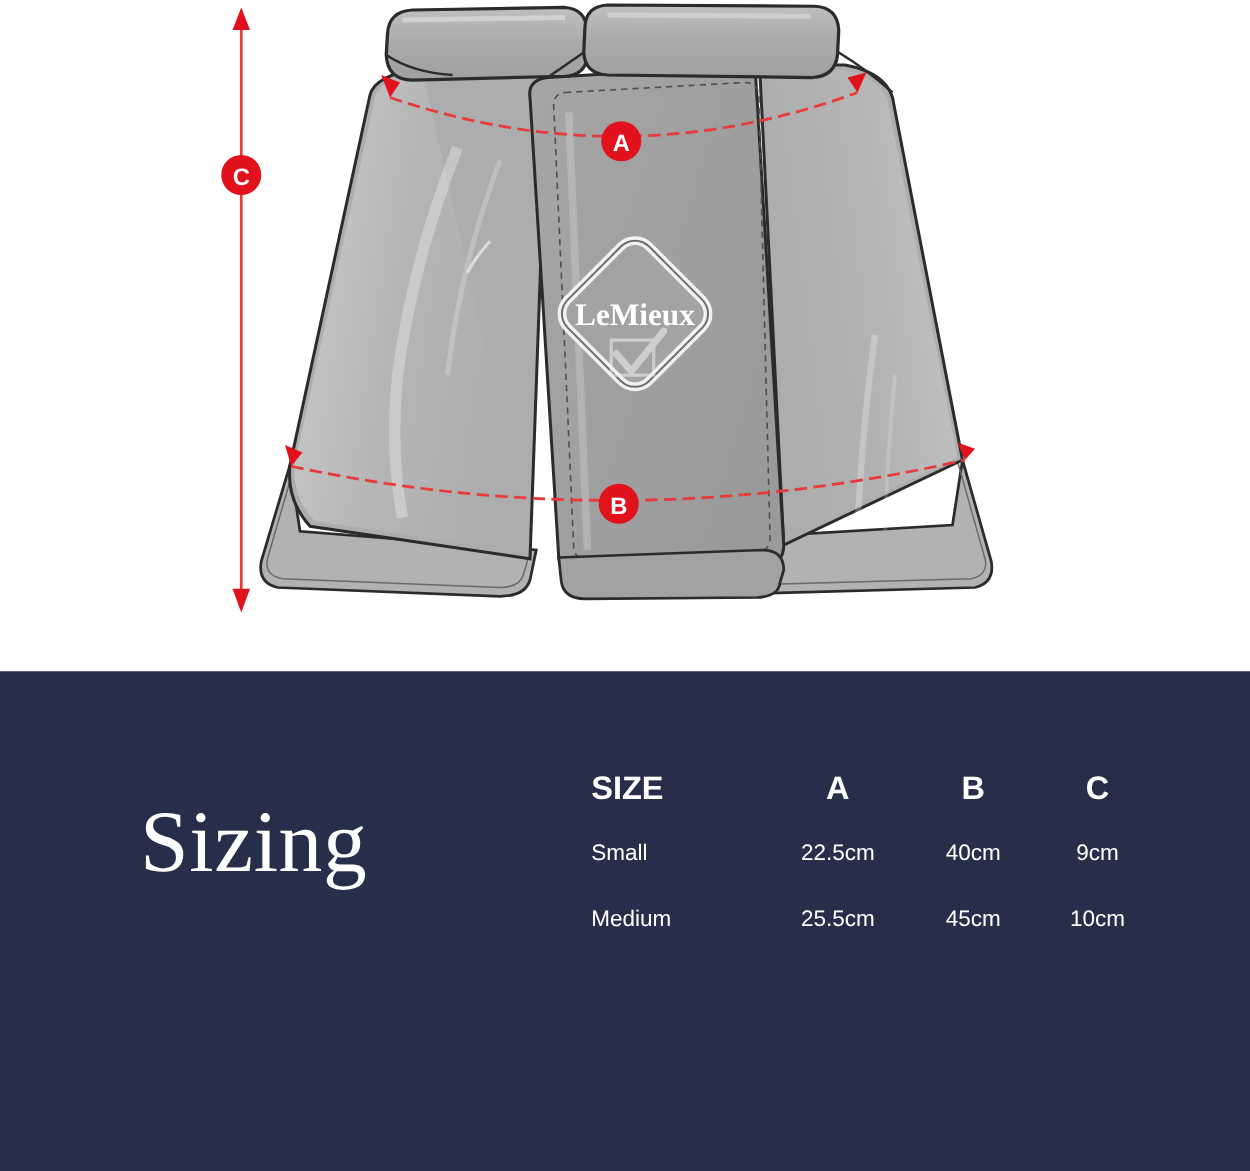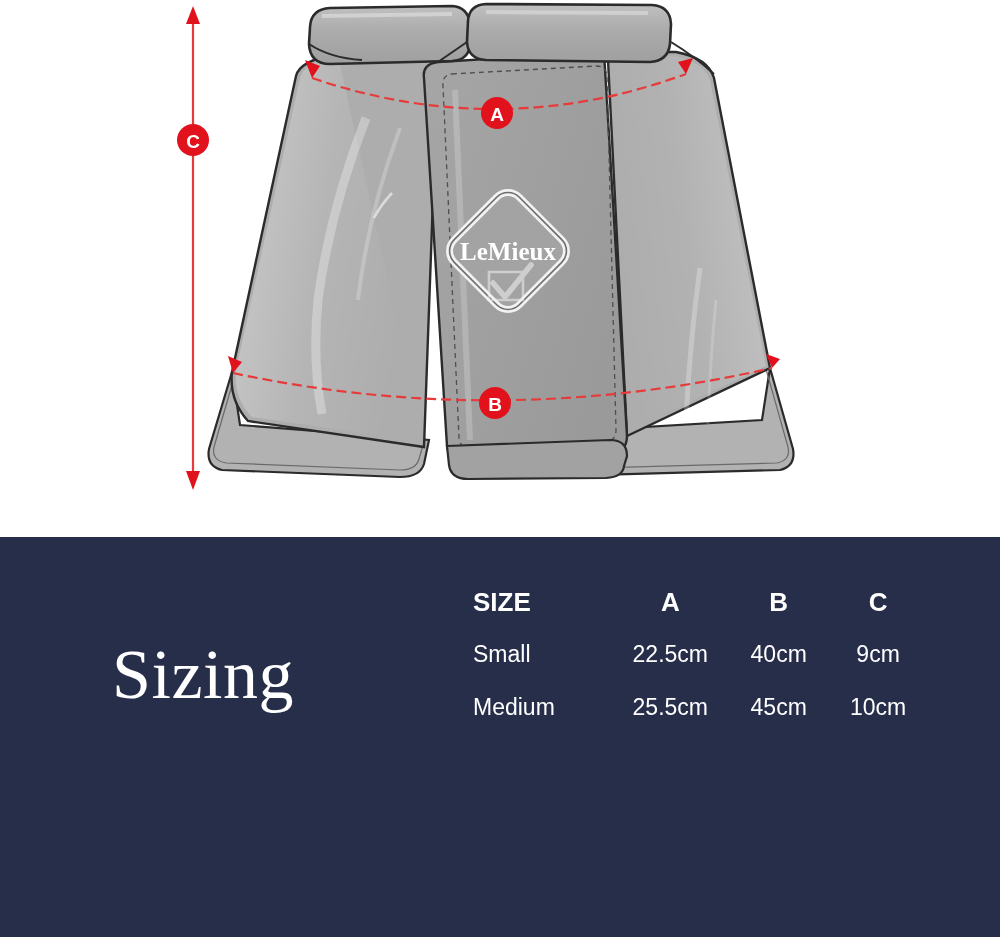--- a/index.html
+++ b/index.html
@@ -18,26 +18,26 @@
   #sizing-panel{position:absolute;left:0;top:537px;width:1000px;height:400px;
                 background:#262e4a;}
 
   #sizing-heading{position:absolute;left:112px;top:636px;width:340px;
                   font-family:"Liberation Serif", serif;
                   font-size:70px;line-height:78px;color:#ffffff;
                   font-weight:400;letter-spacing:0.5px;}
   #sizing-heading .hl{display:block;}
 
   
-  #size-table{position:absolute;left:462px;top:576px;width:462px;
+  #size-table{position:absolute;left:462px;top:604px;width:462px;
               border-collapse:collapse;}
   #size-table th,#size-table td{color:#ffffff;padding:0;
               font-family:"Liberation Sans", sans-serif;}
   #size-table th{font-size:26px;font-weight:bold;height:52px;vertical-align:middle;}
-  #size-table td{font-size:23px;font-weight:400;height:53px;vertical-align:middle;}
+  #size-table td{font-size:18px;font-weight:400;height:53px;vertical-align:middle;}
   #size-table th.c-size,#size-table td.c-size{text-align:left;width:146px;padding-left:11px;}
   #size-table th.c-a,#size-table td.c-a{text-align:center;width:112px;}
   #size-table th.c-b,#size-table td.c-b{text-align:center;width:110px;}
   #size-table th.c-c,#size-table td.c-c{text-align:center;width:94px;}
 </style>
 </head>
 <body>
 
 <div id="page">
 

